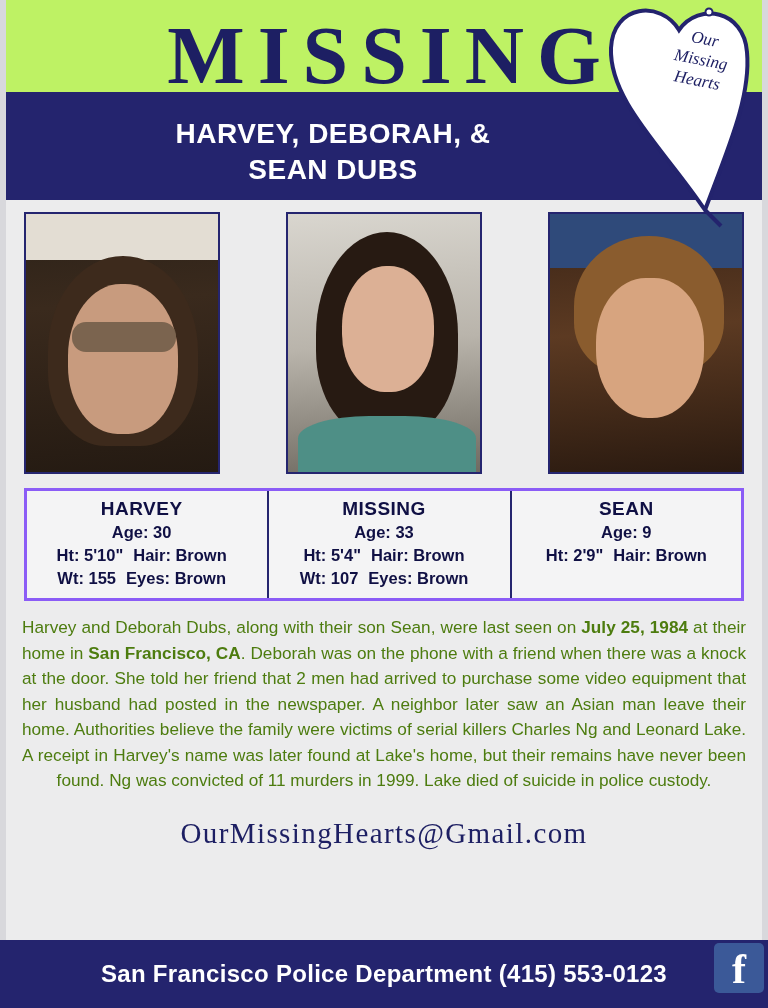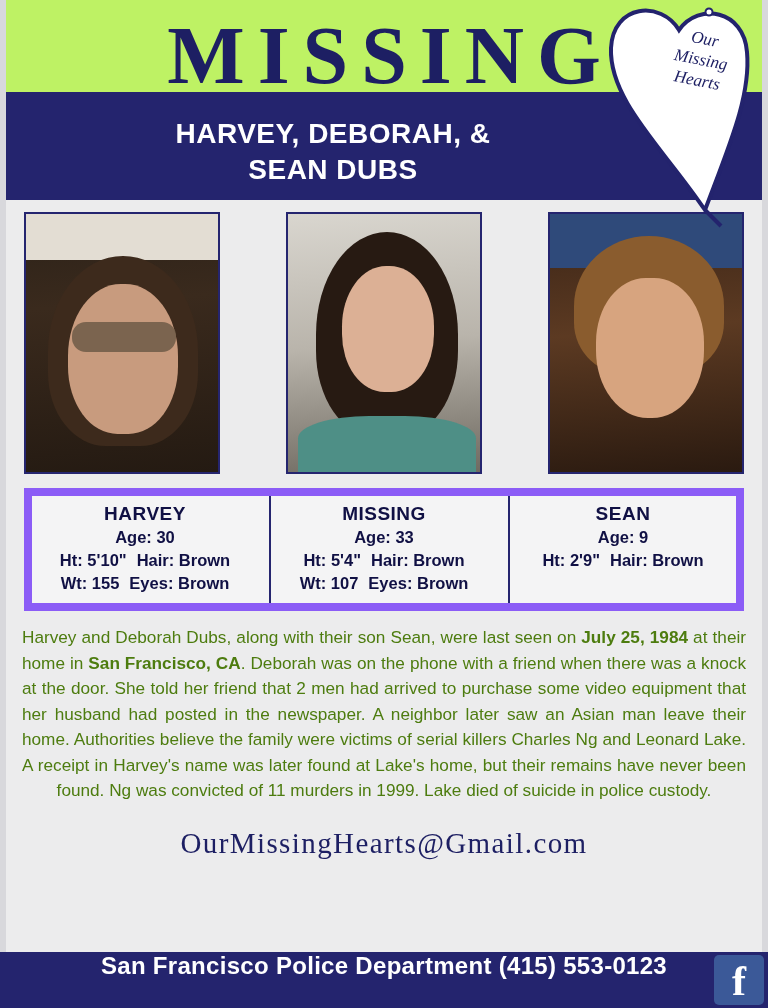--- a/index.html
+++ b/index.html
@@ -149,21 +149,21 @@
     background: #d7a47f; border-radius: 46% 46% 48% 48%;
   }
   .sean-shirt {
     left: 0; bottom: 0; width: 196px; height: 54px;
     background: #2f4a7a;
   }
 
   
   .stats {
     margin: 6px 18px 0 18px;
-    border: 8px solid #8b5cf6;
+    border: 3px solid #8b5cf6;
     display: flex;
     background: #f4f4f5;
     gap: 11px;
   }
   .stat-col {
     flex: 1;
     text-align: center;
     padding: 6px 2px 8px 2px;
   }
   .stat-col + .stat-col { border-left: 2px solid #25256f; }
@@ -202,24 +202,25 @@
     color: #1d1f63;
     letter-spacing: 1.4px;
     margin-top: 20px;
     line-height: 38px;
   }
 
   
   .footer {
     position: absolute;
     left: -6px; right: -6px; bottom: 0;
-    height: 56px;
+    height: 68px;
     background: #24246e;
     color: #fff;
     display: flex;
+    align-items: center;
     justify-content: center;
   }
   .footer-text {
     font-size: 24px;
     font-weight: bold;
     letter-spacing: .3px;
   }
   .fb {
     position: absolute;
     right: 4px;

